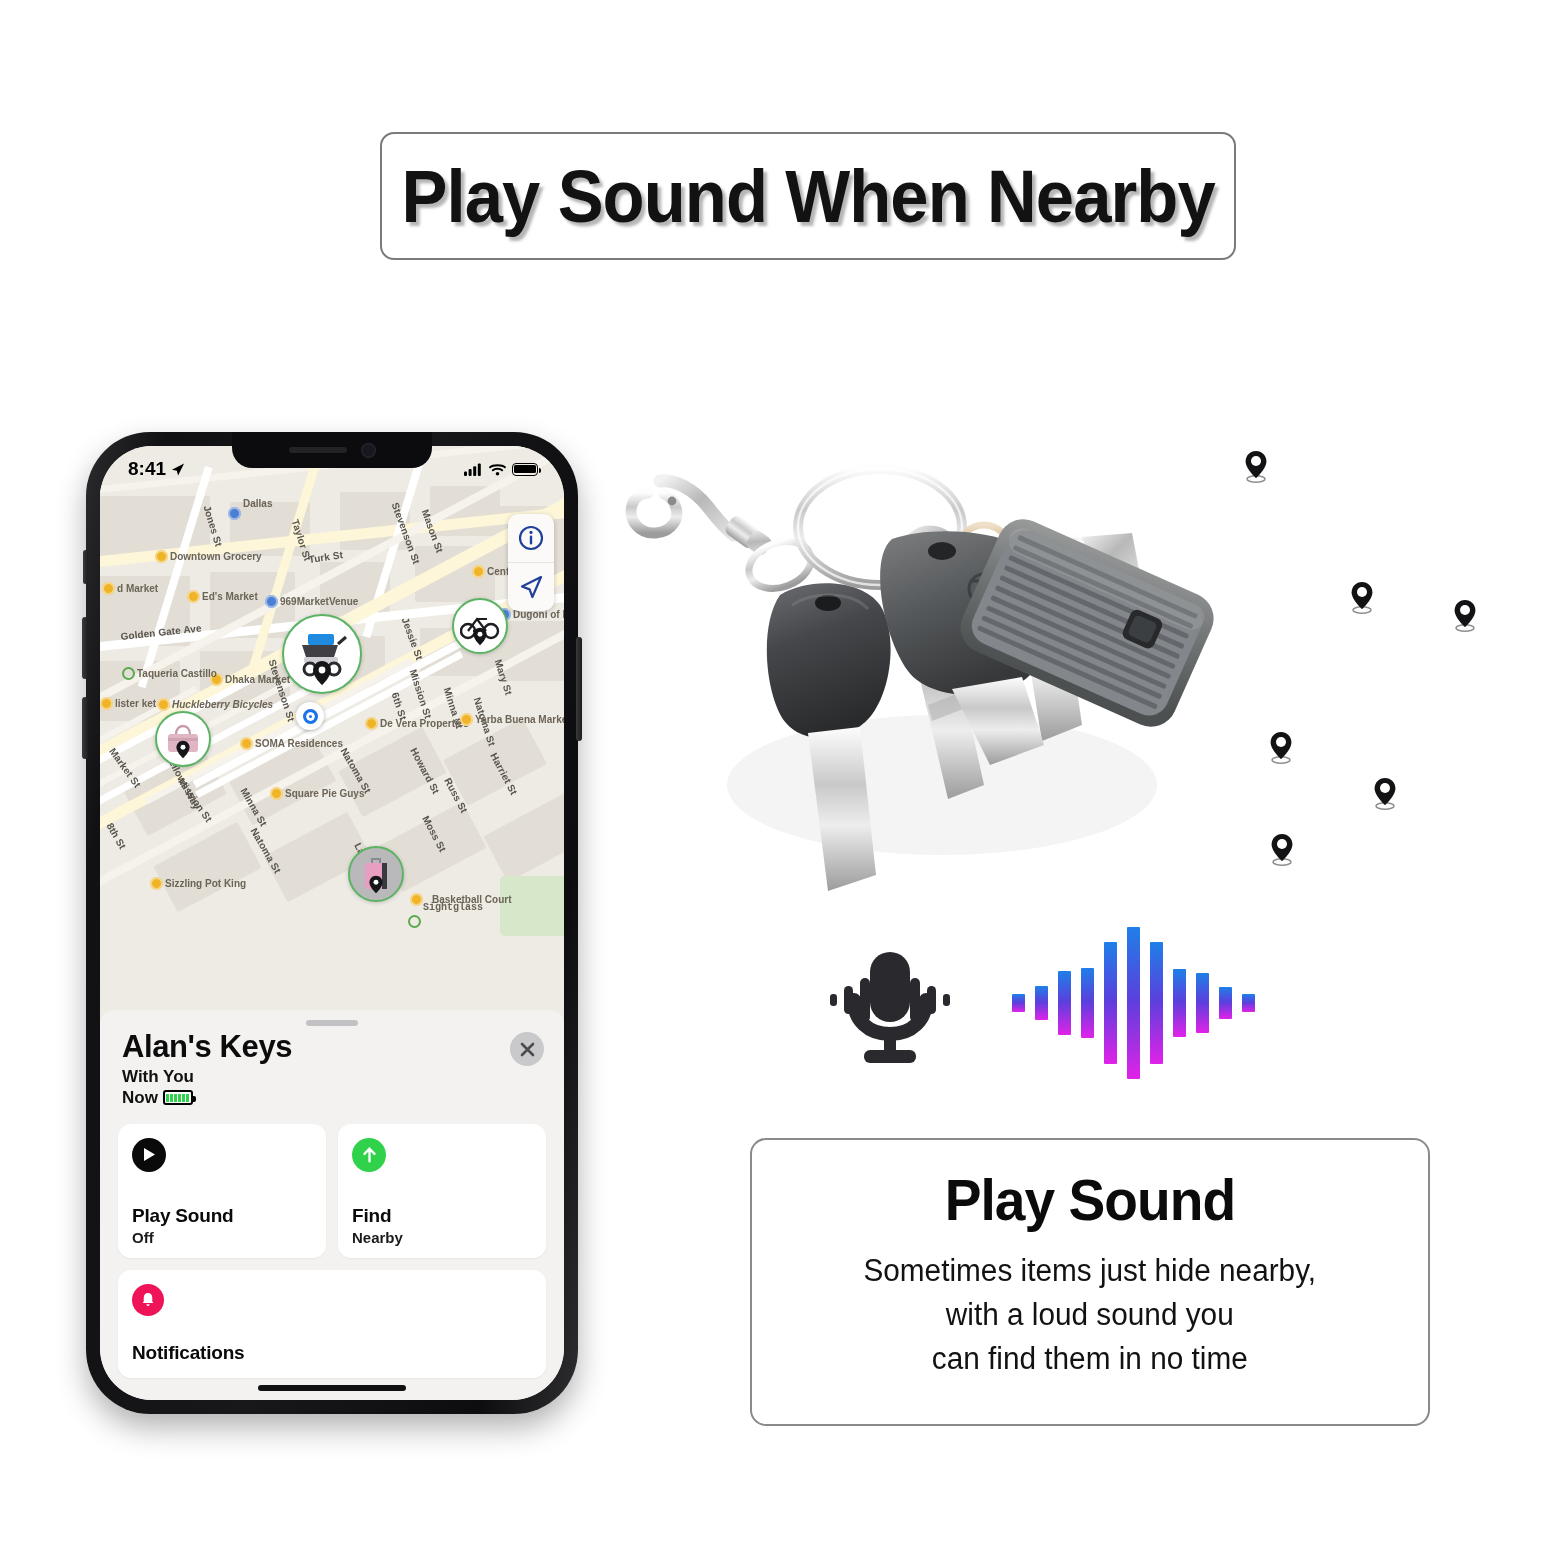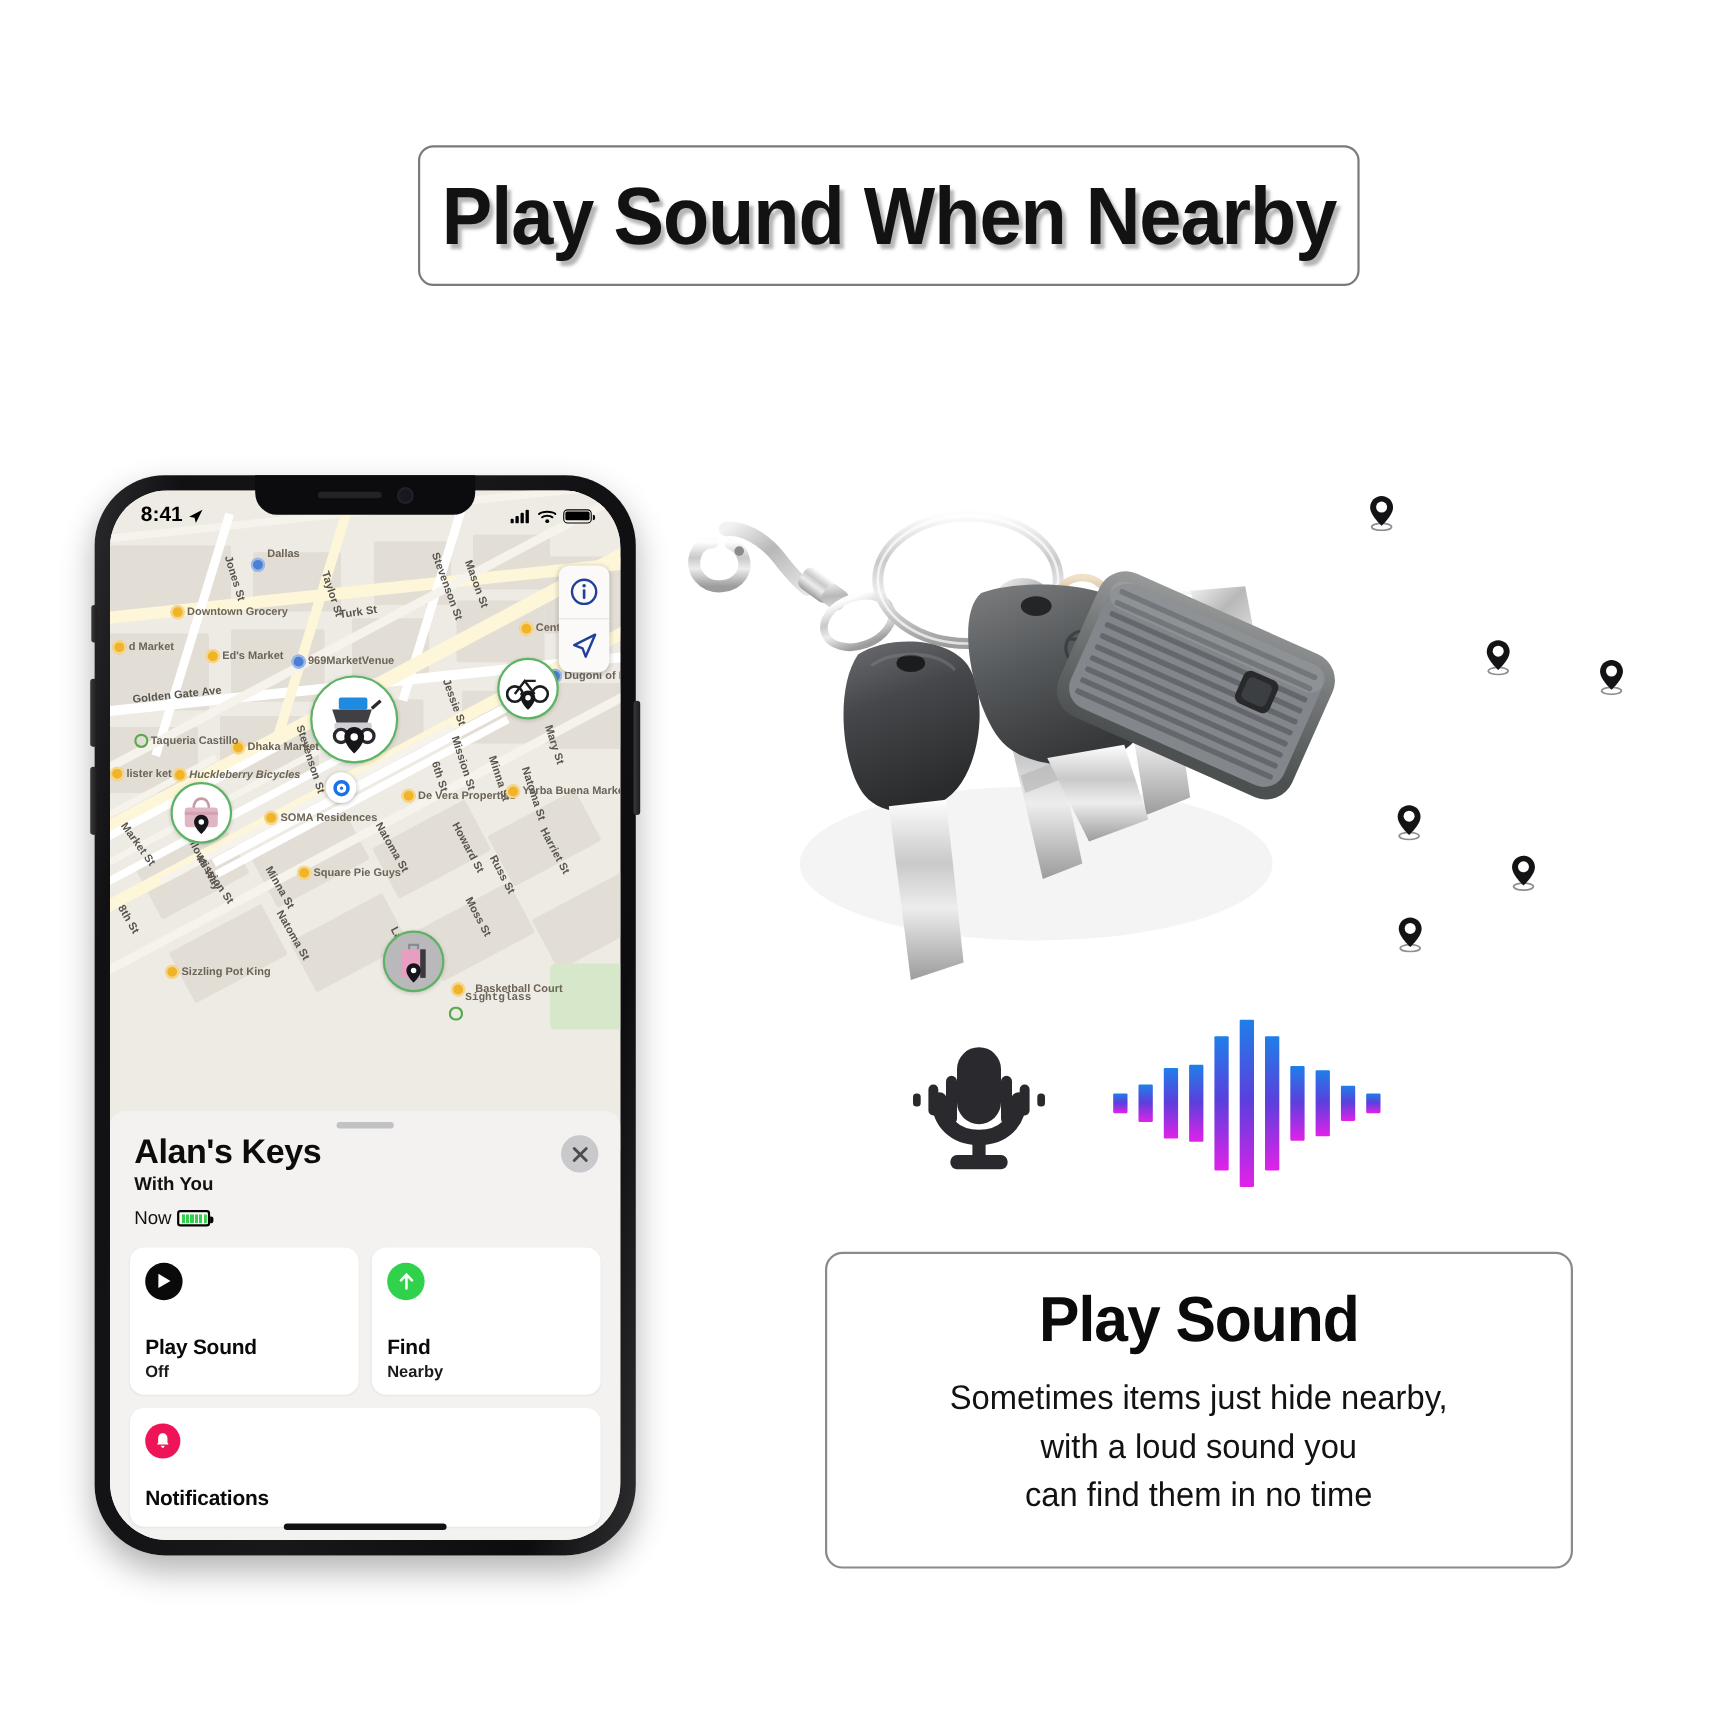--- a/index.html
+++ b/index.html
@@ -260,22 +260,22 @@
   }
   .sheet-sub {
     font-size: 17px;
     font-weight: bold;
     color: #111;
     line-height: 1.25;
     margin-top: 1px;
   }
   .sheet-now {
     display: flex; align-items: center; gap: 5px;
-    font-size: 17px; font-weight: normal; color: #111;
-    margin-top: 11px;
+    font-size: 17px; font-weight: bold; color: #111;
+    margin-top: 1px;
   }
   .bat-green {
     width: 30px; height: 15px;
     border: 2px solid #000; border-radius: 3px;
     position: relative; box-sizing: border-box;
     padding: 1.5px;
     background: #fff;
   }
   .bat-green::after {
     content:""; position:absolute; right:-5px; top:4px;

